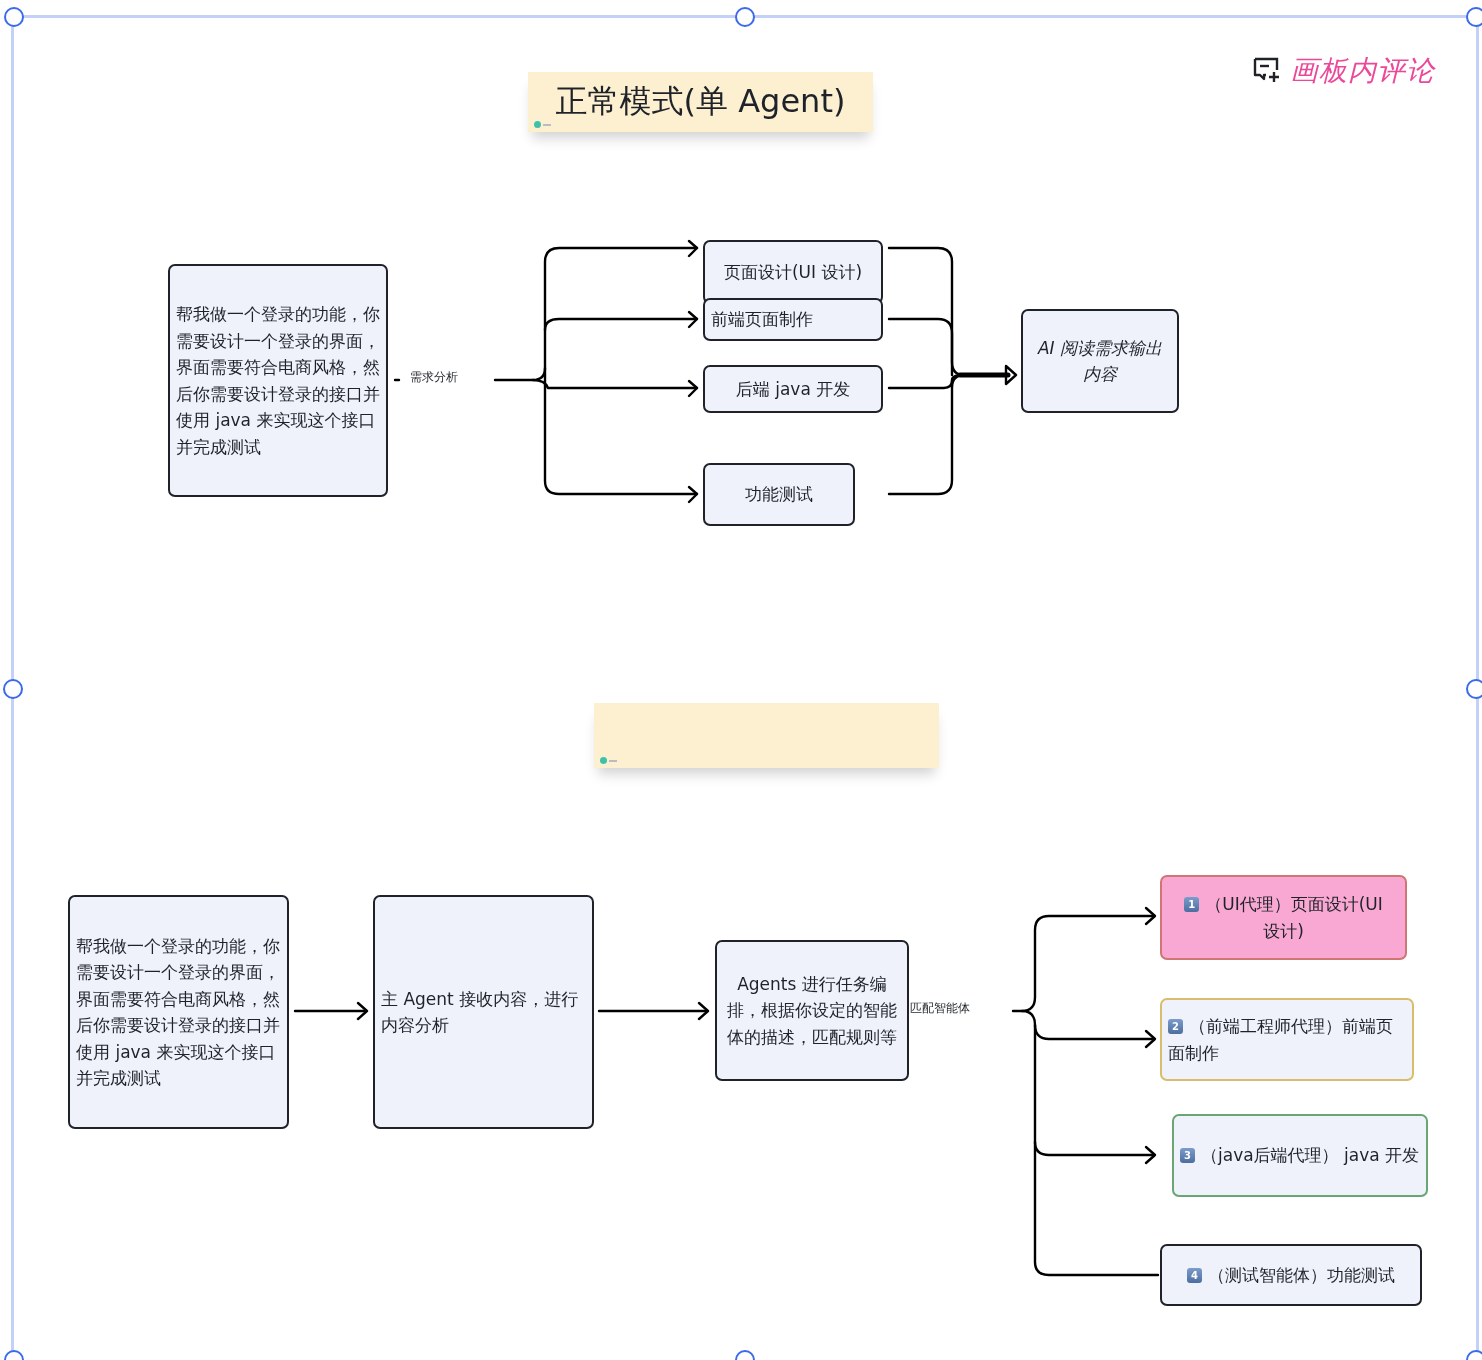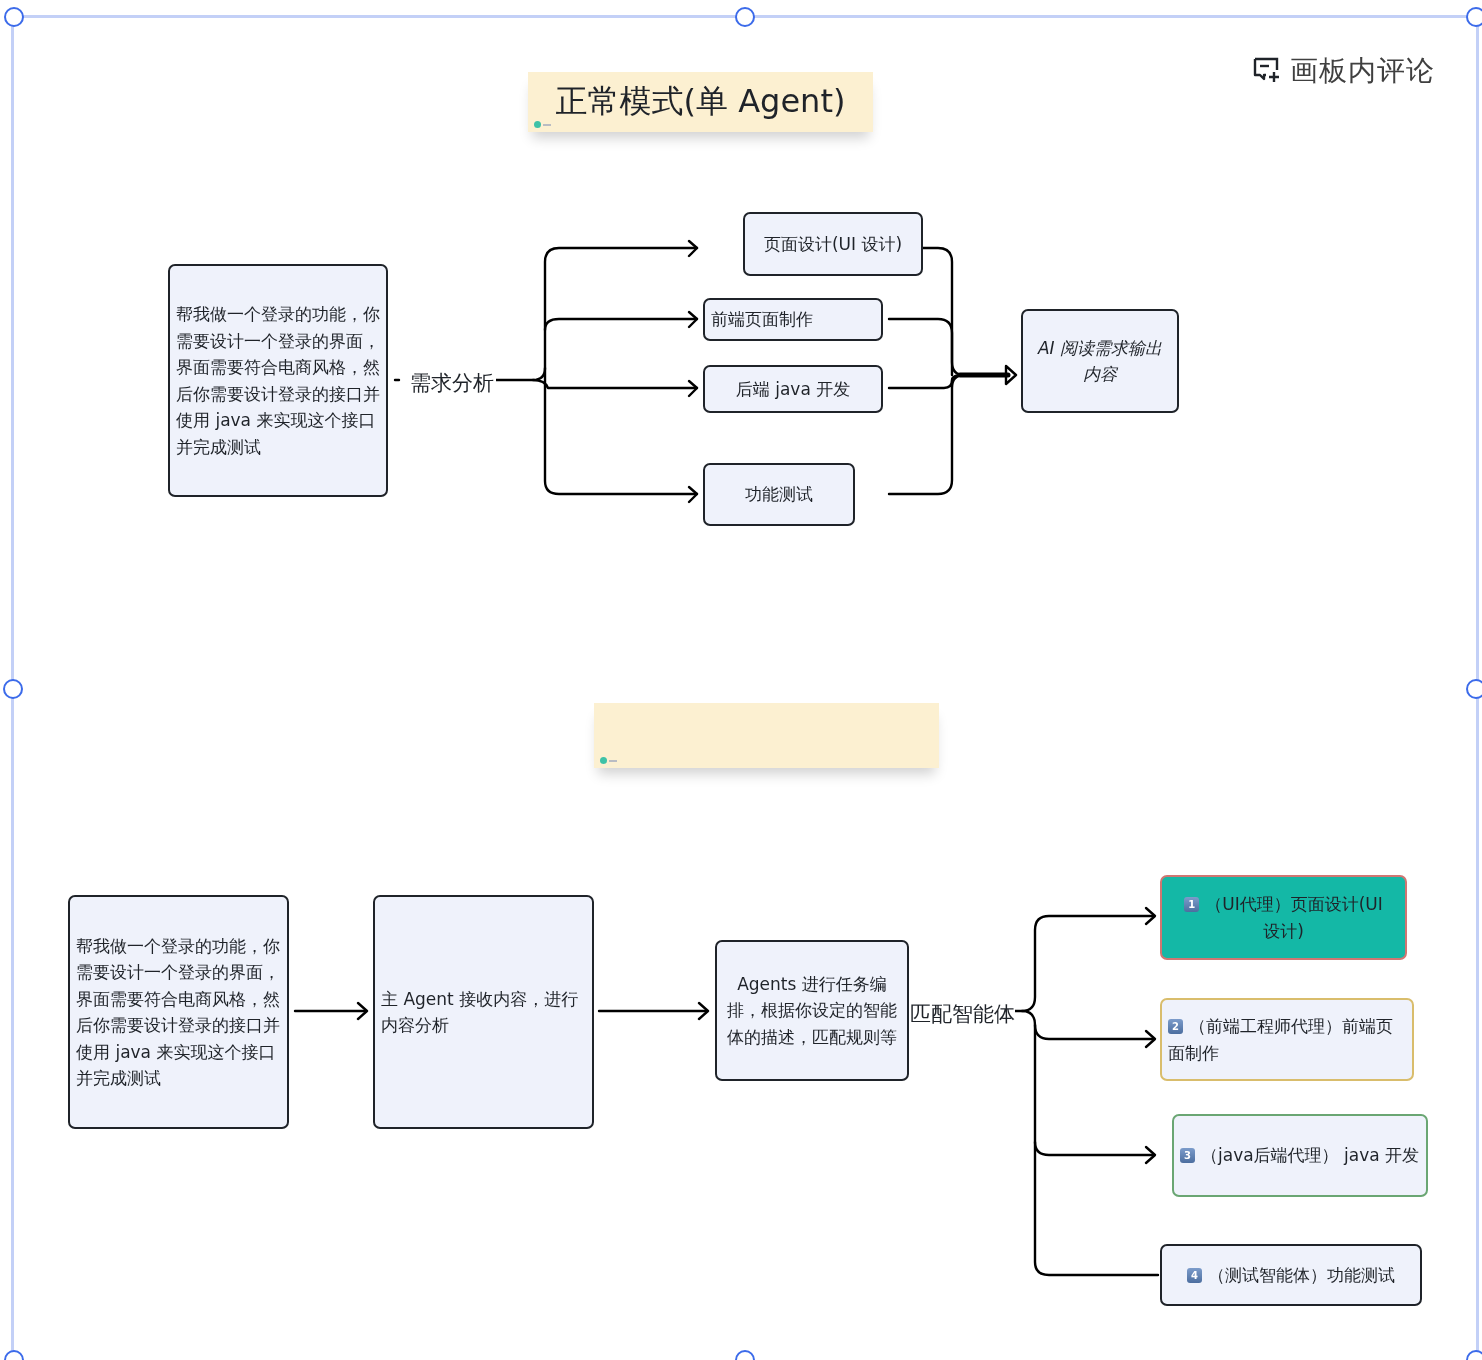--- a/index.html
+++ b/index.html
@@ -3,38 +3,38 @@
 <meta charset="utf-8">
 <style>
   * { box-sizing: border-box; margin: 0; padding: 0; }
   html, body { width: 1482px; height: 1360px; background: #ffffff; overflow: hidden; }
   body { position: relative; font-family: "DejaVu Sans", "Liberation Sans", sans-serif; color: #1f2329; }
 
   .frame-line { position: absolute; background: #c3d0f7; }
   .handle { position: absolute; width: 20px; height: 20px; border: 2px solid #3c6bea; border-radius: 50%; background: #ffffff; }
 
   .comment-btn { position: absolute; left: 1252px; top: 52px; display: flex; align-items: center; gap: 10px; cursor: pointer; }
-  .comment-btn span.label { font-size: 28px; color: #404040; letter-spacing: 1px; }
+  .comment-btn span.label { font-size: 28px; color: #ec4899; letter-spacing: 1px; font-style: italic; }
 
   .title-card { position: absolute; background: #fcf0d1; box-shadow: 0 10px 12px -4px rgba(0,0,0,0.18); display: flex; align-items: center; justify-content: center; }
   .title-card .t { font-size: 32px; color: #1f2329; white-space: nowrap; }
   .title-card .badge { position: absolute; left: 6px; bottom: 4px; display: flex; align-items: center; gap: 2px; }
   .title-card .badge i { display: block; width: 7px; height: 7px; border-radius: 50%; background: #3ec2a7; }
   .title-card .badge b { display: block; width: 8px; height: 2px; background: #b9bcc3; }
 
   .node { position: absolute; background: #eff2fb; border: 2.5px solid #1f2329; border-radius: 7px; font-size: 17px; line-height: 26.5px; color: #1f2329; display: flex; align-items: center; }
   .node.center { justify-content: center; text-align: center; }
   .node.left { justify-content: flex-start; text-align: left; padding-left: 6px; padding-right: 2px; }
-  .node.red { border-color: #d07672; background: #14b8a6; }
+  .node.red { border-color: #d07672; background: #f9a8d4; }
   .node.yellow { border-color: #d9bd6c; }
   .node.green { border-color: #6aa673; }
 
   .num { display: inline-block; width: 15px; height: 15px; border-radius: 3px; background: linear-gradient(#7c9ccb, #4c6e9f); color: #fff; font-size: 10px; line-height: 15px; text-align: center; vertical-align: 2px; margin-right: 6px; font-family: "DejaVu Sans", sans-serif; font-weight: bold; }
 
-  .edge-label { position: absolute; font-size: 21px; color: #1f2329; background: #ffffff; white-space: nowrap; }
+  .edge-label { position: absolute; font-size: 12px; color: #1f2329; background: #ffffff; white-space: nowrap; }
 
   svg.wires { position: absolute; left: 0; top: 0; width: 1482px; height: 1360px; pointer-events: none; }
   svg.wires path { fill: none; stroke: #000000; stroke-width: 2.4; stroke-linecap: round; stroke-linejoin: round; }
   svg.wires path.thick { stroke-width: 5; }
 </style>
 </head>
 <body>
 
 <div class="frame-line" style="left:14px; top:15px; width:1460px; height:3px;"></div>
 <div class="frame-line" style="left:11px; top:17px; width:3px; height:1343px;"></div>
@@ -101,21 +101,21 @@
       <b></b>
     </span>
 </div>
 
 <div class="node left" style="left:168px; top:264px; width:220px; height:233px;">
   <span>帮我做一个登录的功能，你需要设计一个登录的界面，界面需要符合电商风格，然后你需要设计登录的接口并使用 java 来实现这个接口并完成测试</span>
 </div>
 
 <div class="edge-label" style="left:408px; top:369px; padding:0 2px;">需求分析</div>
 
-<div class="node center" style="left:703px; top:212px; width:180px; height:64px;margin-left:40px;">
+<div class="node center" style="left:703px; top:240px; width:180px; height:64px;">
   <span>页面设计(UI 设计)</span>
 </div>
 <div class="node left" style="left:703px; top:298px; width:180px; height:43px;">
   <span>前端页面制作</span>
 </div>
 <div class="node center" style="left:703px; top:365px; width:180px; height:48px;">
   <span>后端 java 开发</span>
 </div>
 <div class="node center" style="left:703px; top:463px; width:152px; height:63px;">
   <span>功能测试</span>

